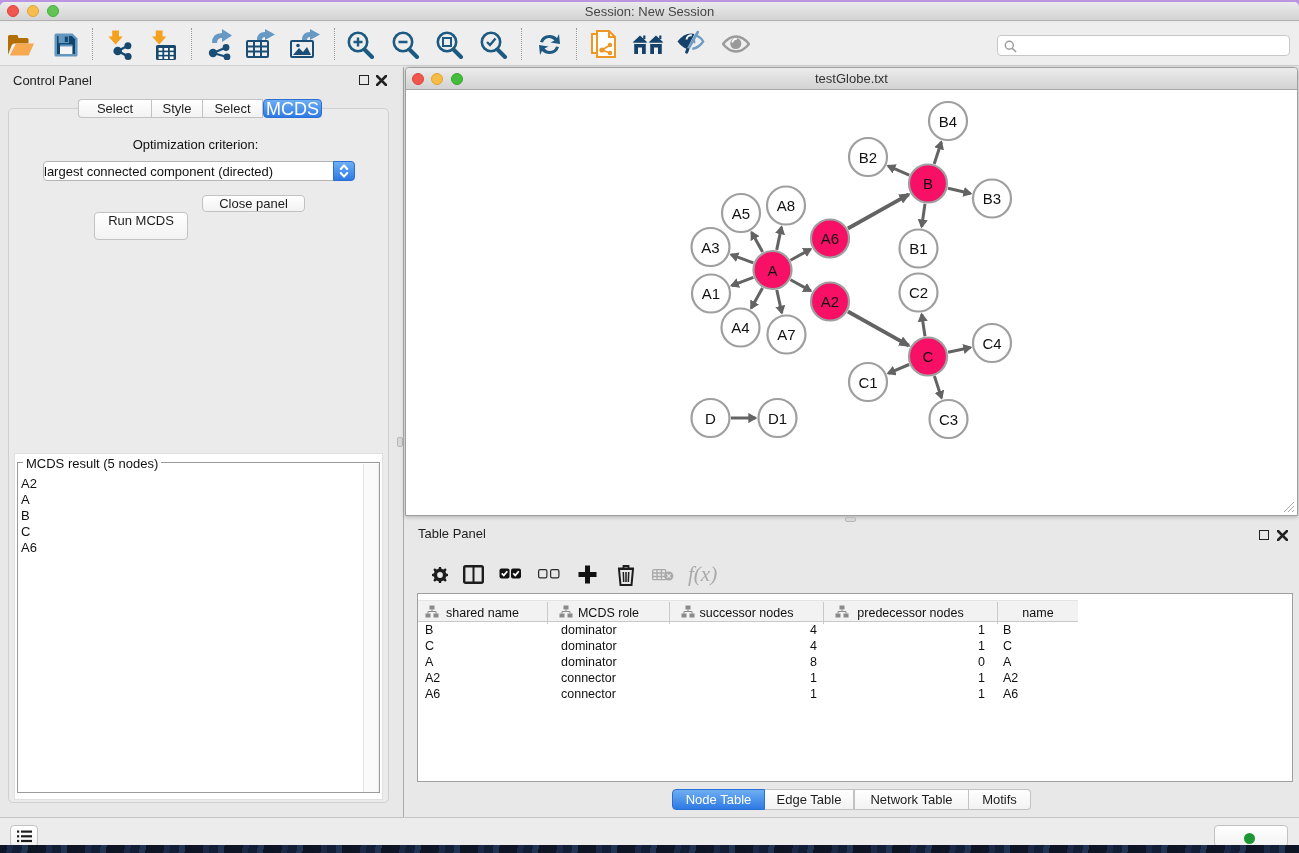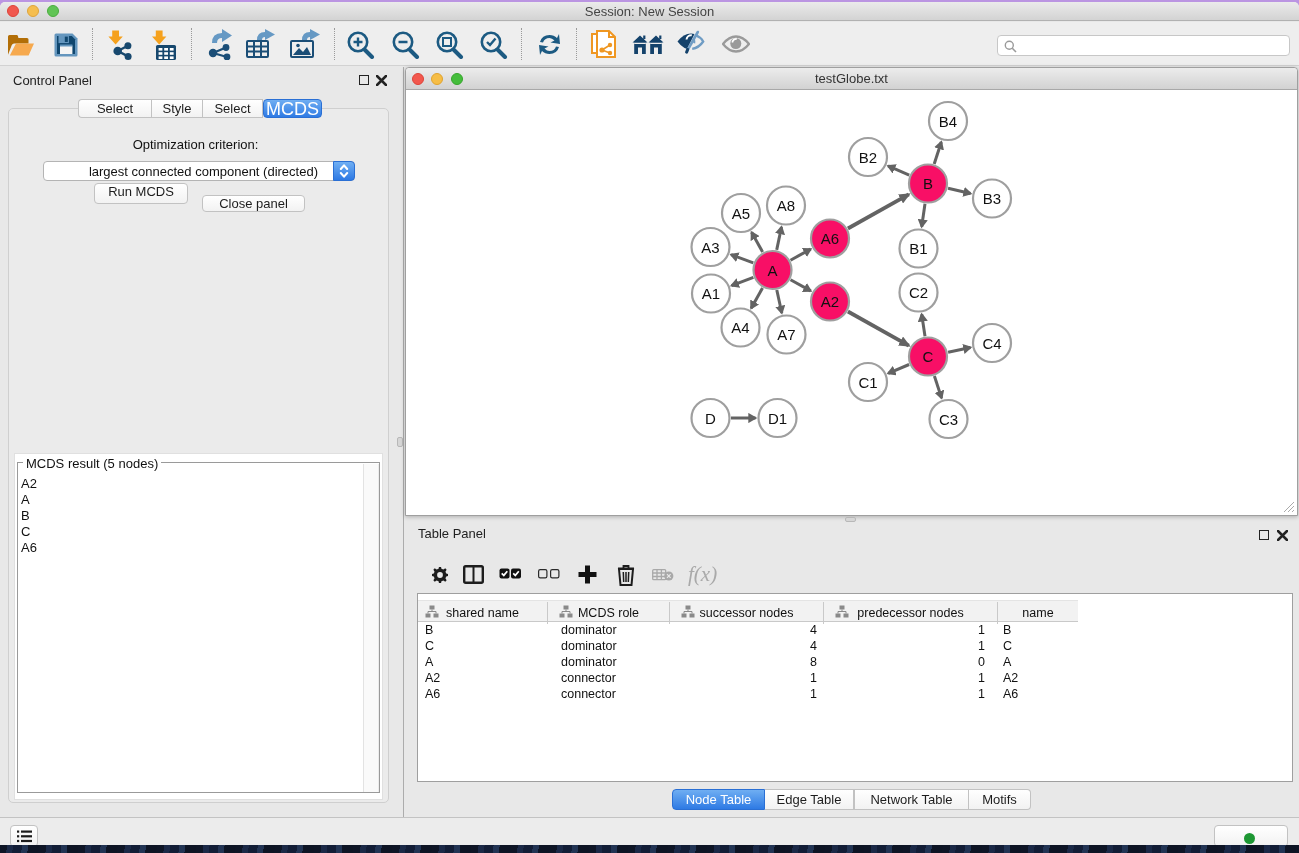--- a/index.html
+++ b/index.html
@@ -192,28 +192,28 @@
 
       <div class="abs" style="left:78px;top:32px;height:19px;display:flex;">
         <div class="btn" style="width:73px;height:19px;line-height:18px;font-size:13px;border-radius:4px 0 0 4px;border-right:none;">Select</div>
         <div class="btn" style="width:52px;height:19px;line-height:18px;font-size:13px;border-radius:0;">Style</div>
         <div class="btn" style="width:60px;height:19px;line-height:18px;font-size:13px;border-radius:0;border-left:none;">Select</div>
         <div style="width:59px;height:19px;line-height:18px;font-size:18px;border-radius:4px;background:linear-gradient(#6faef2,#2e7ae4);border:1px solid #2a6fd4;color:#fff;text-align:center;">MCDS</div>
       </div>
       <div class="abs" style="left:0;top:70px;width:391px;text-align:center;font-size:13px;color:#111;">Optimization criterion:</div>
 
       <div class="abs" style="left:43px;top:94px;width:312px;height:20px;background:#fff;border:1px solid #b4b4b4;border-radius:4px;">
-        <div style="position:absolute;left:0;top:0;width:274px;text-align:right;font-size:13px;line-height:19px;color:#111;">largest connected component (directed)</div>
+        <div style="position:absolute;left:0;top:0;width:274px;text-align:left;font-size:13px;line-height:19px;color:#111;">largest connected component (directed)</div>
         <div style="position:absolute;right:-1px;top:-1px;width:22px;height:20px;background:linear-gradient(#70aff3,#2d79e4);border-radius:0 4px 4px 0;border:1px solid #2a6fd4;">
           <svg width="20" height="18" viewBox="0 0 20 18" style="margin-top:0px">
             <path d="M6.8 7 L10 3.4 L13.2 7 M6.8 11 L10 14.6 L13.2 11" fill="none" stroke="#fff" stroke-width="2.1" stroke-linecap="round" stroke-linejoin="round"></path>
           </svg>
         </div>
       </div>
-      <div class="btn abs" style="left:94px;top:116px;width:94px;height:21px;line-height:16px;font-size:13px;">Run MCDS</div>
+      <div class="btn abs" style="left:94px;top:145px;width:94px;height:28px;line-height:16px;font-size:13px;">Run MCDS</div>
       <div class="btn abs" style="left:202px;top:128px;width:103px;height:17px;line-height:16px;font-size:13px;">Close panel</div>
 
       <div class="abs" style="left:14px;top:386px;width:369px;height:347px;background:#fff;border:1px solid #e0e0e0;"></div>
       <div class="abs" style="left:17px;top:395px;width:363px;height:331px;border:1px solid #9a9a9a;"></div>
       <div class="abs" style="left:363px;top:397px;width:16px;height:328px;background:#fafafa;border-left:1px solid #e3e3e3;border-right:1px solid #ececec;"></div>
       <div class="abs" style="left:23px;top:389px;background:#fff;padding:0 3px;font-size:13px;color:#111;">MCDS result (5 nodes)</div>
       <div class="abs" style="left:21px;top:409px;font-size:13px;color:#111;line-height:16px;">A2<br>A<br>B<br>C<br>A6</div>
     </div>
 
     <div class="abs" style="left:403px;top:0;width:1px;height:750px;background:#acacac;"></div>

